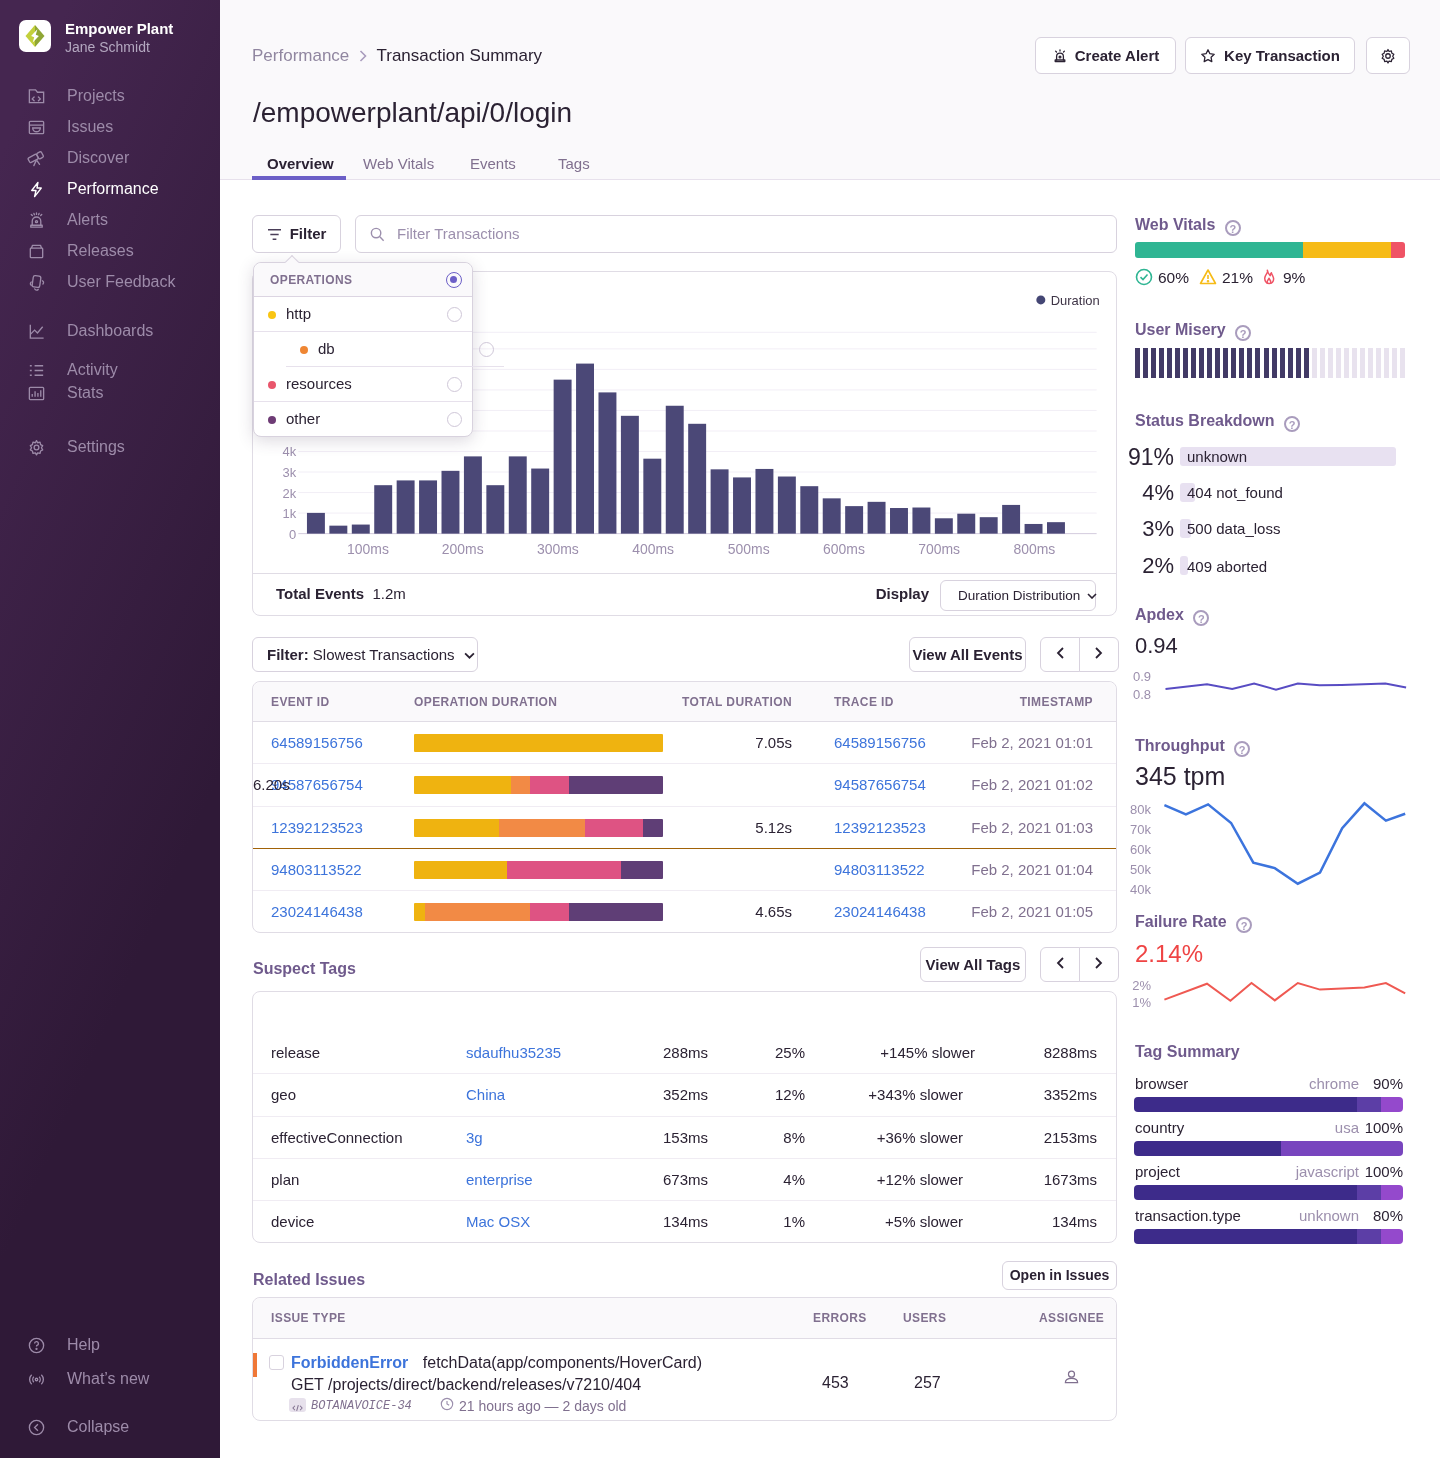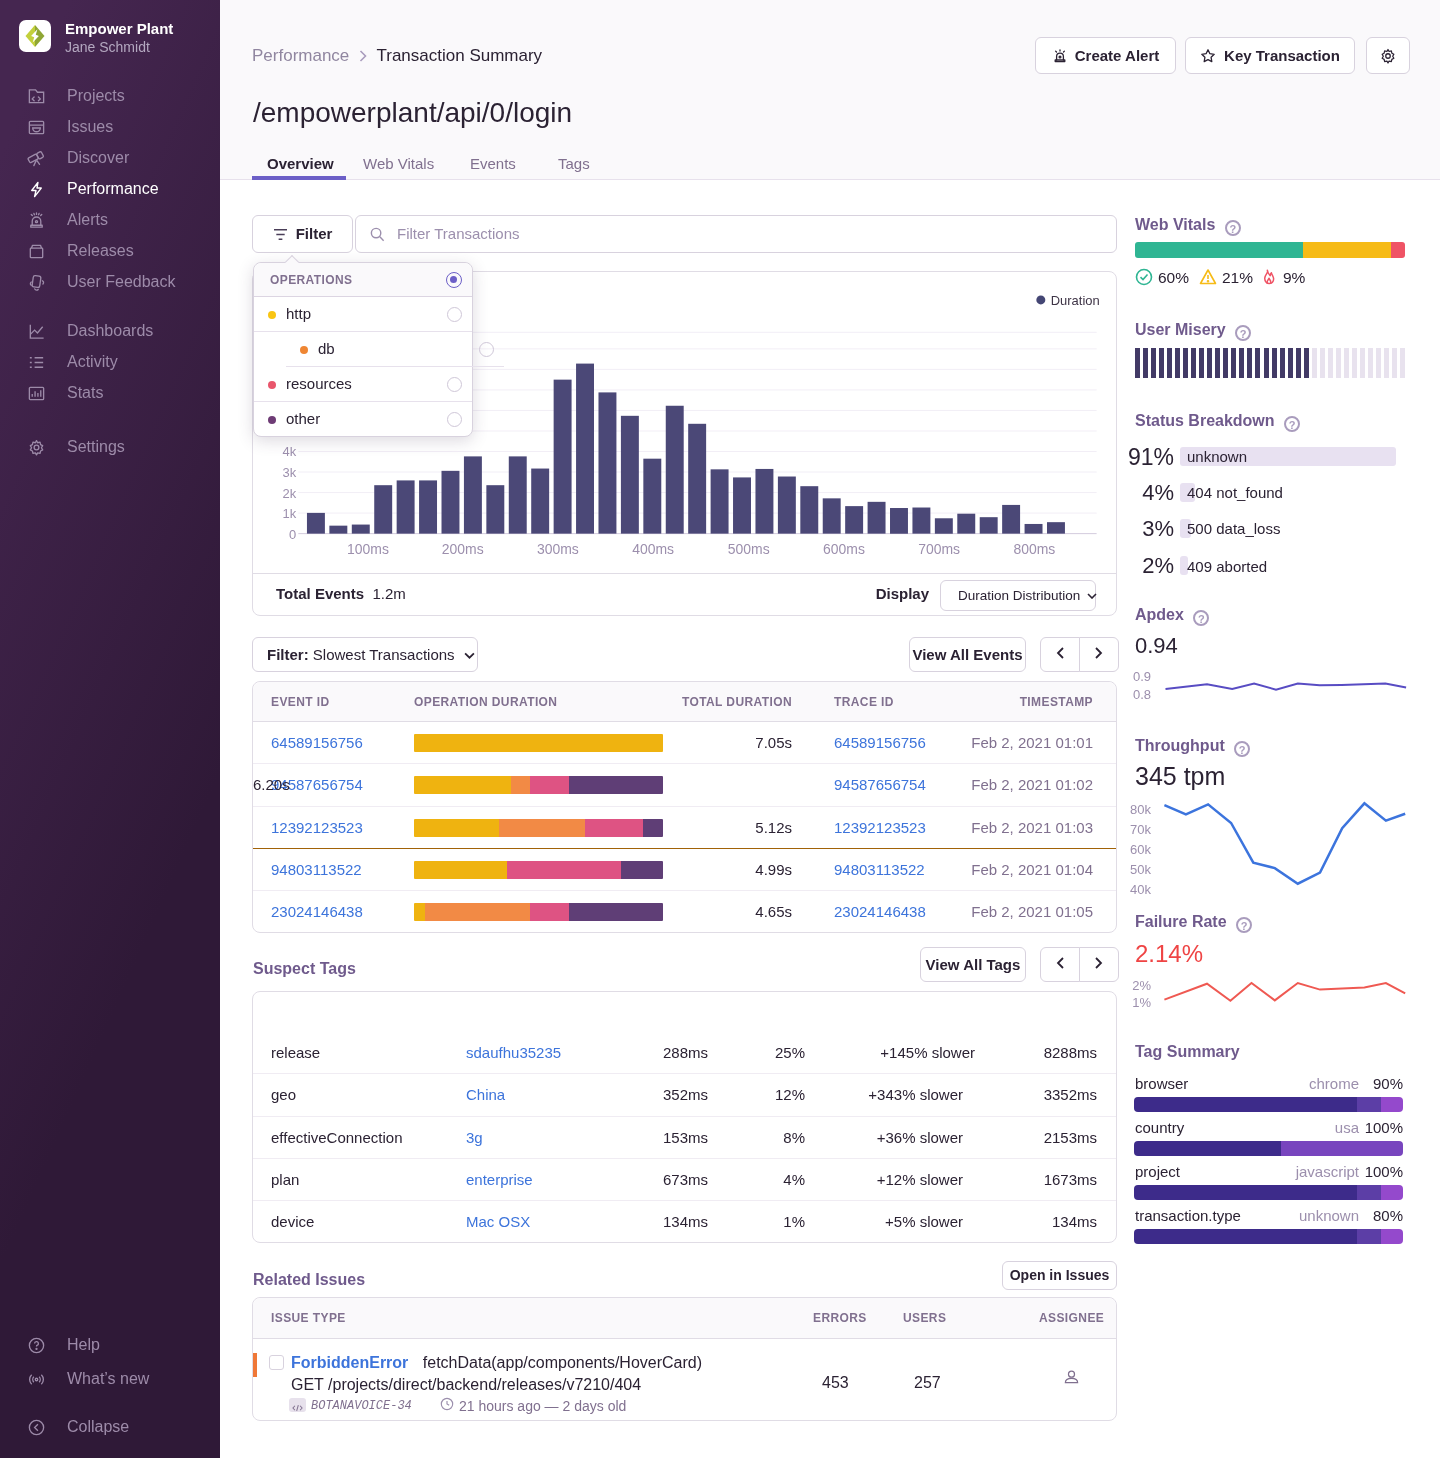--- a/index.html
+++ b/index.html
@@ -88,21 +88,21 @@
           </svg></span>
         <span class="lbl">User Feedback</span>
       </div>
     <div class="nav-item" style="top:321px;">
         <span class="ico"><svg viewBox="0 0 20 20" width="19" height="19" fill="none" stroke="#9d8ba9" stroke-width="1.4">
             <path d="M3.5 3 V17 H17.5"></path>
             <path d="M3.5 13 L8 8.5 L11 11.5 L16.5 5"></path>
           </svg></span>
         <span class="lbl">Dashboards</span>
       </div>
-    <div class="nav-item" style="top:352px;">
+    <div class="nav-item" style="top:360px;">
         <span class="ico"><svg viewBox="0 0 20 20" width="19" height="19" fill="none" stroke="#9d8ba9" stroke-width="1.6">
             <path d="M3 5 h2 M8 5 h9 M3 10 h2 M8 10 h9 M3 15 h2 M8 15 h9"></path>
           </svg></span>
         <span class="lbl">Activity</span>
       </div>
     <div class="nav-item" style="top:383px;">
         <span class="ico"><svg viewBox="0 0 20 20" width="19" height="19" fill="none" stroke="#9d8ba9" stroke-width="1.4">
             <rect x="2.5" y="3.5" width="15" height="13" rx="1"></rect>
             <path d="M5.5 13.5 v-3 M8.5 13.5 v-6 M11.5 13.5 v-4 M14.5 13.5 v-7"></path>
           </svg></span>
@@ -156,21 +156,21 @@
         <circle cx="10" cy="10" r="2.5"></circle>
         <path d="M10 2.8 l1.2 2.2 2.5-.6 .6 2.5 2.2 1.2 -1.3 2.2 1.3 2.2 -2.2 1.2 -.6 2.5 -2.5-.6 -1.2 2.2 -1.2-2.2 -2.5.6 -.6-2.5 -2.2-1.2 1.3-2.2 -1.3-2.2 2.2-1.2 .6-2.5 2.5.6 Z" stroke-linejoin="round"></path>
       </svg></div>
   <div class="abs" style="left:253px;top:97px;font-size:28px;color:#2b2233;">/empowerplant/api/0/login</div>
   <div class="abs" style="left:267px;top:155px;font-size:15px;color:#2b2233;font-weight:bold;">Overview</div>
   <div class="abs" style="left:363px;top:155px;font-size:15px;color:#80708f;">Web Vitals</div>
   <div class="abs" style="left:470px;top:155px;font-size:15px;color:#80708f;">Events</div>
   <div class="abs" style="left:558px;top:155px;font-size:15px;color:#80708f;">Tags</div>
   <div class="abs" style="left:252px;top:176px;width:94px;height:4px;background:#6c5fc7;"></div>
 
-  <div class="abs btn" style="left:252px;top:215px;width:101px;height:38px;line-height:36px;text-align:center;font-size:15px;"><svg style="vertical-align:-2px;margin-right:8px;" viewBox="0 0 16 14" width="15" height="13" fill="none" stroke="#4a3e58" stroke-width="1.6">
+  <div class="abs btn" style="left:252px;top:215px;width:89px;height:38px;line-height:36px;text-align:center;font-size:15px;"><svg style="vertical-align:-2px;margin-right:8px;" viewBox="0 0 16 14" width="15" height="13" fill="none" stroke="#4a3e58" stroke-width="1.6">
         <path d="M1 2 H15 M3.5 7 H12.5 M6 12 H10"></path>
       </svg>Filter</div>
   <div class="abs" style="left:355px;top:215px;width:762px;height:38px;background:#fff;border:1px solid #d8d2de;border-radius:6px;">
     <svg style="position:absolute;left:13px;top:10px;" viewBox="0 0 18 18" width="17" height="17" fill="none" stroke="#9c8fad" stroke-width="1.5">
         <circle cx="7.5" cy="7.5" r="5"></circle>
         <path d="M11.5 11.5 L15.5 15.5"></path>
       </svg>
     <div style="position:absolute;left:41px;top:9px;font-size:15px;color:#9c8fad;">Filter Transactions</div>
   </div>
 
@@ -330,21 +330,20 @@
         <span class="link" style="position:absolute;left:581px;top:12px;font-size:15px;">12392123523</span>
         <span style="position:absolute;left:0;top:12px;width:840px;text-align:right;font-size:15px;color:#80708f;">Feb 2, 2021 01:03</span>
       </div>
       <div style="position:absolute;left:0;top:166.9px;width:863px;height:42.3px;border-bottom:1px solid #f0ecf3;">
         <span class="link" style="position:absolute;left:18px;top:12px;font-size:15px;">94803113522</span>
         <span style="position:absolute;left:161px;top:12px;width:249px;height:18px;border-radius:1px;overflow:hidden;">
           <span style="position:absolute;left:0px;top:0;width:93px;height:18px;background:#efb310;"></span>
           <span style="position:absolute;left:93px;top:0;width:114px;height:18px;background:#de5383;"></span>
           <span style="position:absolute;left:207px;top:0;width:42px;height:18px;background:#5f3e76;"></span>
         </span>
-        <span style="position:absolute;left:0;top:12px;width:539px;text-align:right;font-size:15px;color:#2b2233;">4.99s</span>
         <span class="link" style="position:absolute;left:581px;top:12px;font-size:15px;">94803113522</span>
         <span style="position:absolute;left:0;top:12px;width:840px;text-align:right;font-size:15px;color:#80708f;">Feb 2, 2021 01:04</span>
       </div>
       <div style="position:absolute;left:0;top:209.2px;width:863px;height:42.3px;">
         <span class="link" style="position:absolute;left:18px;top:12px;font-size:15px;">23024146438</span>
         <span style="position:absolute;left:161px;top:12px;width:249px;height:18px;border-radius:1px;overflow:hidden;">
           <span style="position:absolute;left:0px;top:0;width:11px;height:18px;background:#efb310;"></span>
           <span style="position:absolute;left:11px;top:0;width:105px;height:18px;background:#f28a45;"></span>
           <span style="position:absolute;left:116px;top:0;width:39px;height:18px;background:#de5383;"></span>
           <span style="position:absolute;left:155px;top:0;width:94px;height:18px;background:#5f3e76;"></span>

